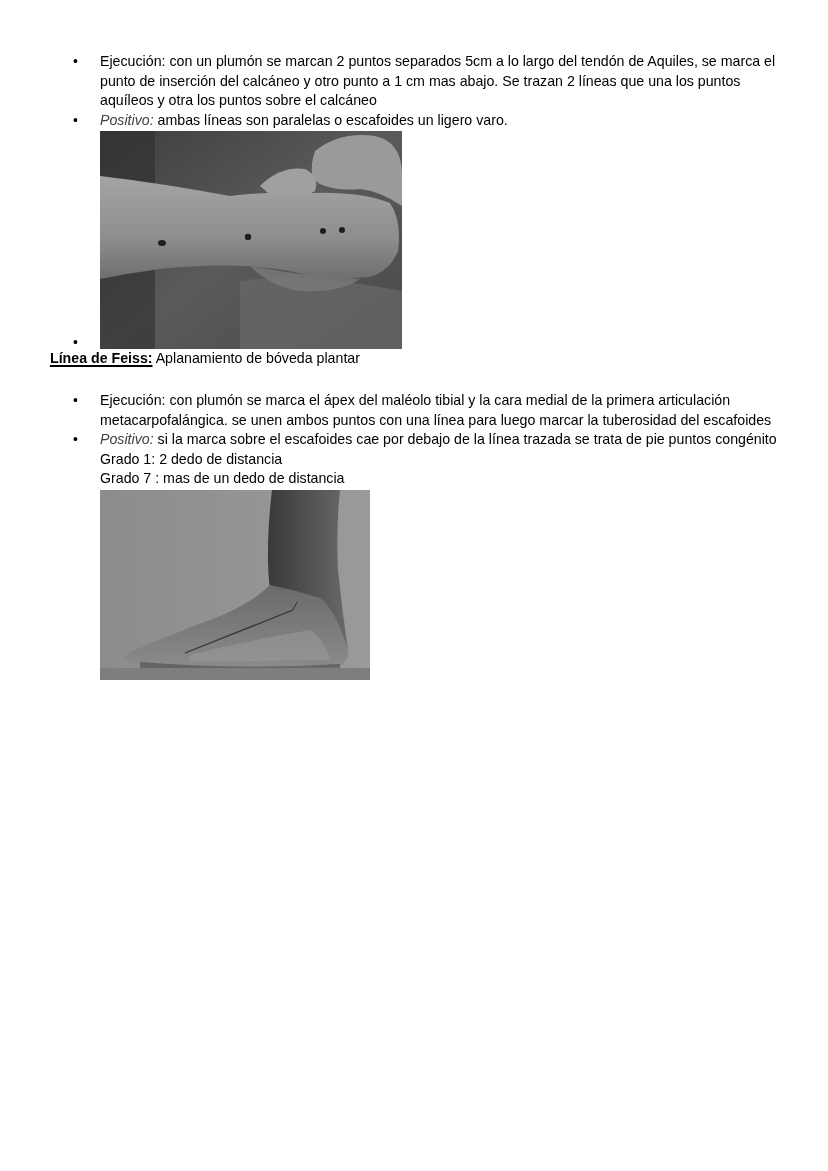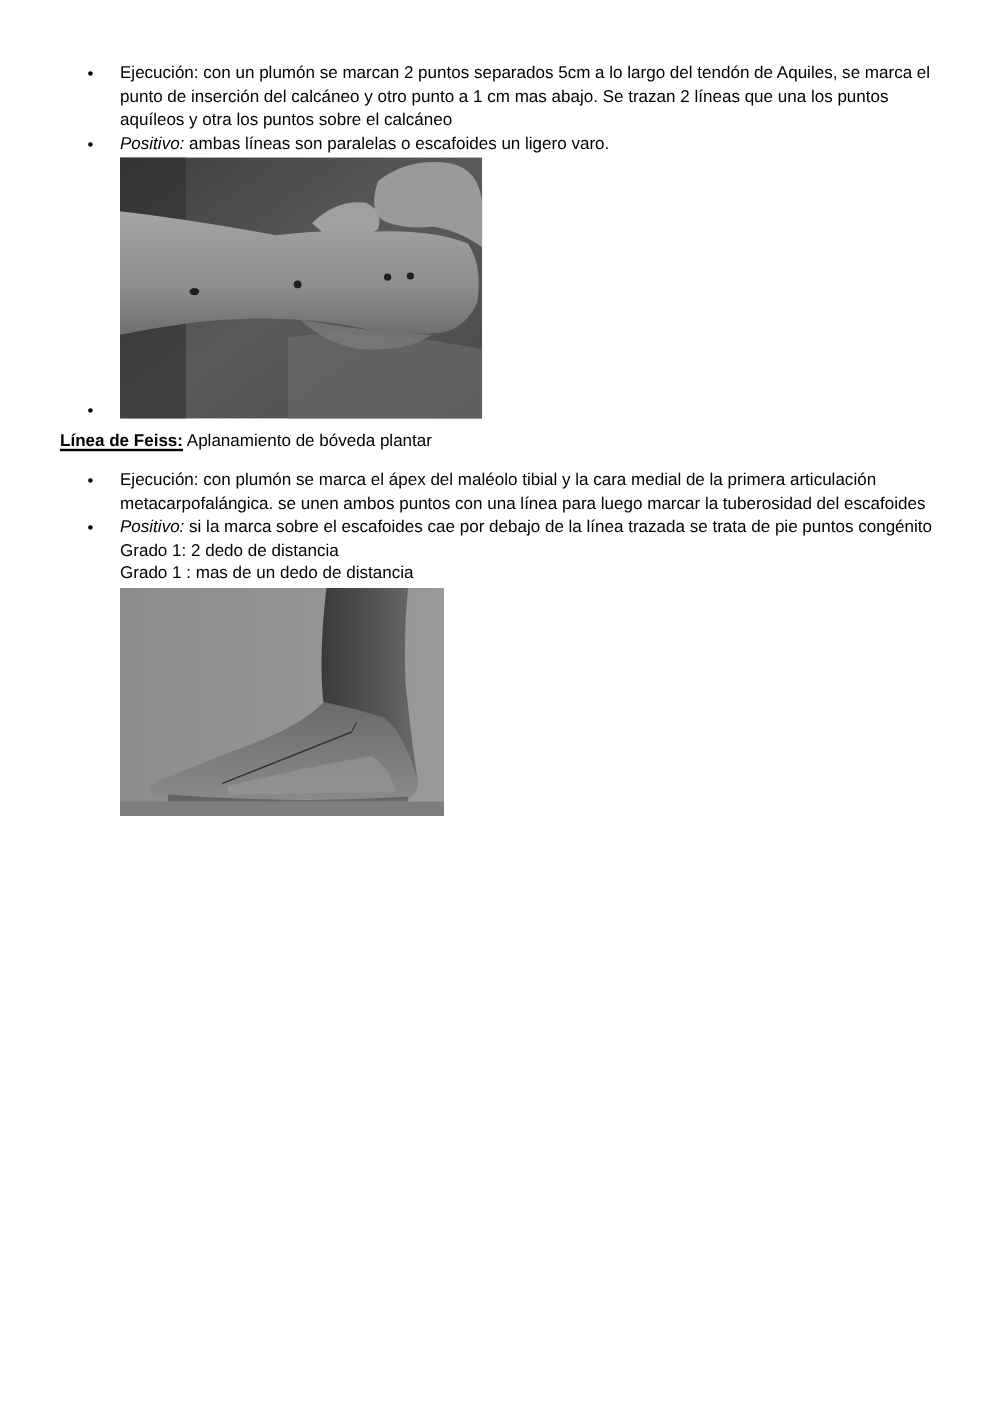--- a/index.html
+++ b/index.html
@@ -32,29 +32,29 @@
       padding-left: 100px;
       padding-right: 50px;
     }
     .bullet {
       position: absolute;
       left: 73px;
       top: 0;
       width: 10px;
       font-size: 14px;
     }
-    .red-italic { color: #000000; font-style: italic; }
+    .red-italic { color: #404040; font-style: italic; }
 
     .list1 { top: 52px; }
     .list2 { top: 391px; }
 
     .heading {
       position: absolute;
       left: 50px;
-      top: 359px;
+      top: 349px;
       white-space: nowrap;
     }
     .heading .h-label { font-weight: bold; text-decoration: underline; text-decoration-thickness: 1.5px; text-underline-offset: 2px; }
 
     .photo {
       display: block;
       position: relative;
       overflow: hidden;
       border: none;
     }
@@ -124,21 +124,21 @@
 
   <ul class="blist list2">
     <li>
       <span class="bullet">•</span>
       <span>Ejecución: con plumón se marca el ápex del maléolo tibial y la cara medial de la primera articulación metacarpofalángica. se unen ambos puntos con una línea para luego marcar la tuberosidad del escafoides</span>
     </li>
     <li>
       <span class="bullet">•</span>
       <span class="red-italic">Positivo:</span><span> si la marca sobre el escafoides cae por debajo de la línea trazada se trata de pie puntos congénito</span>
       <div>Grado 1: 2 dedo de distancia</div>
-      <div>Grado 1 : mas de un dedo de distancia</div>
+      <div>Grado 7 : mas de un dedo de distancia</div>
       <div class="photo photo2">
         <svg width="270" height="190" viewBox="0 0 270 190">
           <defs>
             <linearGradient id="bg2" x1="0" y1="0" x2="1" y2="0">
               <stop offset="0" stop-color="#8c8c8c"></stop>
               <stop offset="1" stop-color="#9a9a9a"></stop>
             </linearGradient>
             <linearGradient id="leg2" x1="0" y1="0" x2="1" y2="0">
               <stop offset="0" stop-color="#3a3a3a"></stop>
               <stop offset="0.6" stop-color="#555555"></stop>

